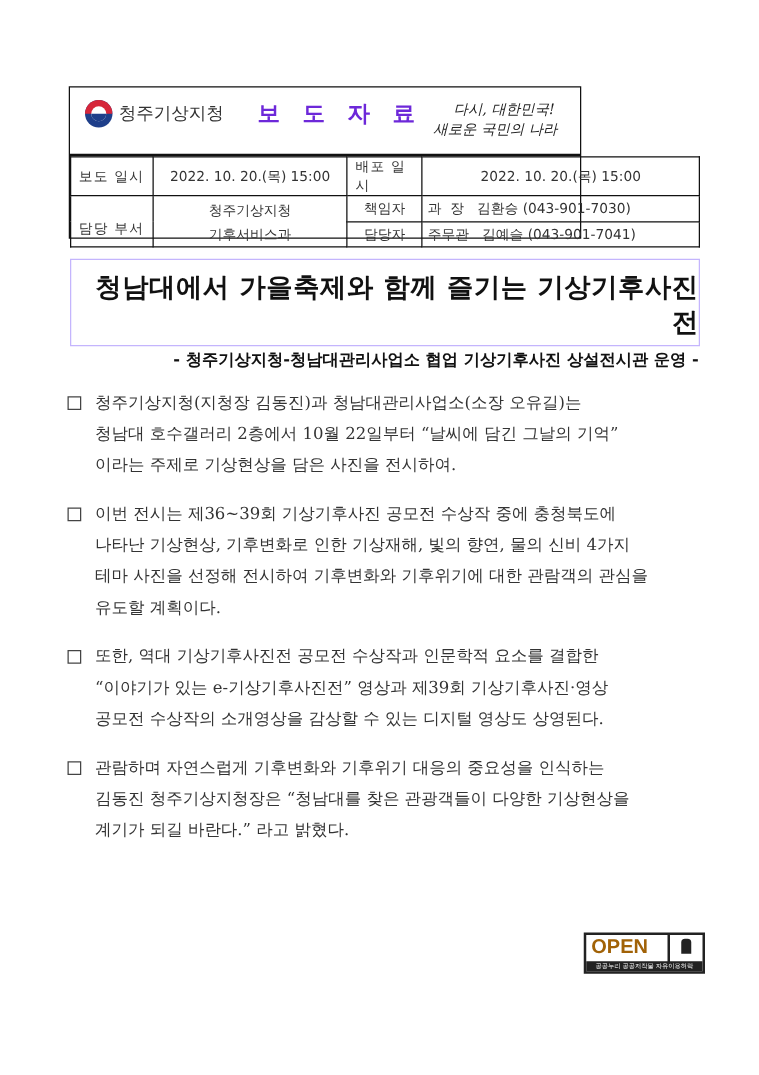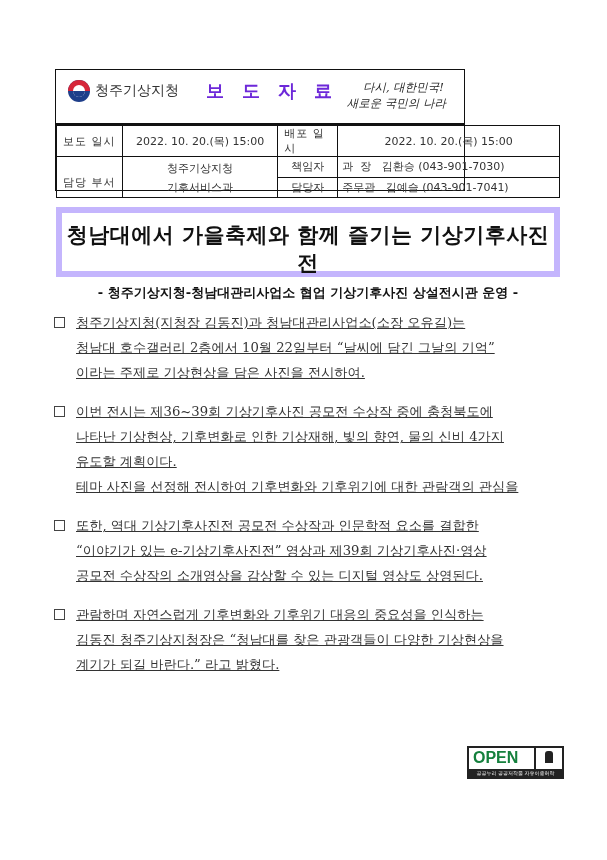--- a/index.html
+++ b/index.html
@@ -23,35 +23,35 @@
   .slogan .l1 { padding-left:14px; }
   table.info { position:absolute; left:0; top:55px; width:504px; border-collapse:collapse;
                font-size:11px; color:#333; }
   table.info td { border:1px solid #111; height:27px; padding:0 4px; text-align:center; box-sizing:border-box; }
   table.info tr.r2 td, table.info tr.r3 td { height:19px; }
   table.info td.lbl { text-align:left; padding-left:6px; letter-spacing:1px; }
   table.info td.vtop { vertical-align:top; padding-top:18px; }
   table.info td.dept { vertical-align:top; padding-top:2px; line-height:19px; }
   table.info td.contact { text-align:left; white-space:nowrap; }
   .title-box { position:absolute; left:56px; top:207px; width:504px; height:70px;
-               border:6px solid #c4b5fd; box-sizing:border-box; text-align:center; }
+               border:1px solid #c4b5fd; box-sizing:border-box; text-align:right; }
   .main-title { font-size:21px; font-weight:bold; color:#111; margin-top:8px; letter-spacing:0.5px; }
   .sub-title { font-size:13px; font-weight:bold; color:#111; margin-top:7px; }
   .body { position:absolute; left:54px; top:310px; width:500px; font-family:"DejaVu Serif", serif;
-          font-size:13.2px; line-height:25px; color:#333;text-decoration:underline; }
+          font-size:13.2px; line-height:25px; color:#333; }
   .para { position:relative; padding-left:22px; text-align:justify; margin-bottom:14px; }
   .para .box { position:absolute; left:0; top:7px; width:9px; height:9px; border:1px solid #444; }
   .para .line { display:block; white-space:nowrap; }
   .footer-logos { position:absolute; left:383px; top:746px; width:185px; height:40px; }
   .briefing { position:absolute; left:0; top:3px; text-align:left; }
   .briefing .small { font-size:6px; color:#d6263a; display:block; }
   .briefing .big { font-size:14px; font-weight:bold; color:#222; letter-spacing:1px; }
   .open-badge { position:absolute; left:84px; top:0; width:97px; height:33px; border:2px solid #222;
                 box-sizing:border-box; background:#fff; }
-  .open-text { position:absolute; left:4px; top:1px; font-size:16px; font-weight:bold; color:#15803d; font-family:"Liberation Sans", sans-serif; }
+  .open-text { position:absolute; left:4px; top:1px; font-size:16px; font-weight:bold; color:#a16207; font-family:"Liberation Sans", sans-serif; }
   .open-icon { position:absolute; right:0; top:0; width:26px; height:22px; border-left:2px solid #222; }
   .open-icon .p { position:absolute; left:9px; top:3px; width:8px; height:12px; background:#222; border-radius:3px 3px 0 0; }
   .open-strip { position:absolute; left:0; bottom:0; width:100%; height:8px; background:#222; color:#fff; font-size:5px; line-height:8px; text-align:center; }
 </style>
 </head>
 <body>
 
 <div class="header-frame">
   <div class="logo-band">
     <div class="agency">
@@ -109,22 +109,22 @@
   <div class="para">
     <span class="box"></span>
     <span class="line">청주기상지청(지청장 김동진)과 청남대관리사업소(소장 오유길)는</span>
     <span class="line">청남대 호수갤러리 2층에서 10월 22일부터 “날씨에 담긴 그날의 기억”</span>
     <span class="line">이라는 주제로 기상현상을 담은 사진을 전시하여.</span>
   </div>
   <div class="para">
     <span class="box"></span>
     <span class="line">이번 전시는 제36~39회 기상기후사진 공모전 수상작 중에 충청북도에</span>
     <span class="line">나타난 기상현상, 기후변화로 인한 기상재해, 빛의 향연, 물의 신비 4가지</span>
+    <span class="line">테마 사진을 선정해 전시하여 기후변화와 기후위기에 대한 관람객의 관심을</span>
     <span class="line">유도할 계획이다.</span>
-    <span class="line">테마 사진을 선정해 전시하여 기후변화와 기후위기에 대한 관람객의 관심을</span>
   </div>
   <div class="para">
     <span class="box"></span>
     <span class="line">또한, 역대 기상기후사진전 공모전 수상작과 인문학적 요소를 결합한</span>
     <span class="line">“이야기가 있는 e-기상기후사진전” 영상과 제39회 기상기후사진·영상</span>
     <span class="line">공모전 수상작의 소개영상을 감상할 수 있는 디지털 영상도 상영된다.</span>
   </div>
   <div class="para">
     <span class="box"></span>
     <span class="line">관람하며 자연스럽게 기후변화와 기후위기 대응의 중요성을 인식하는</span>

